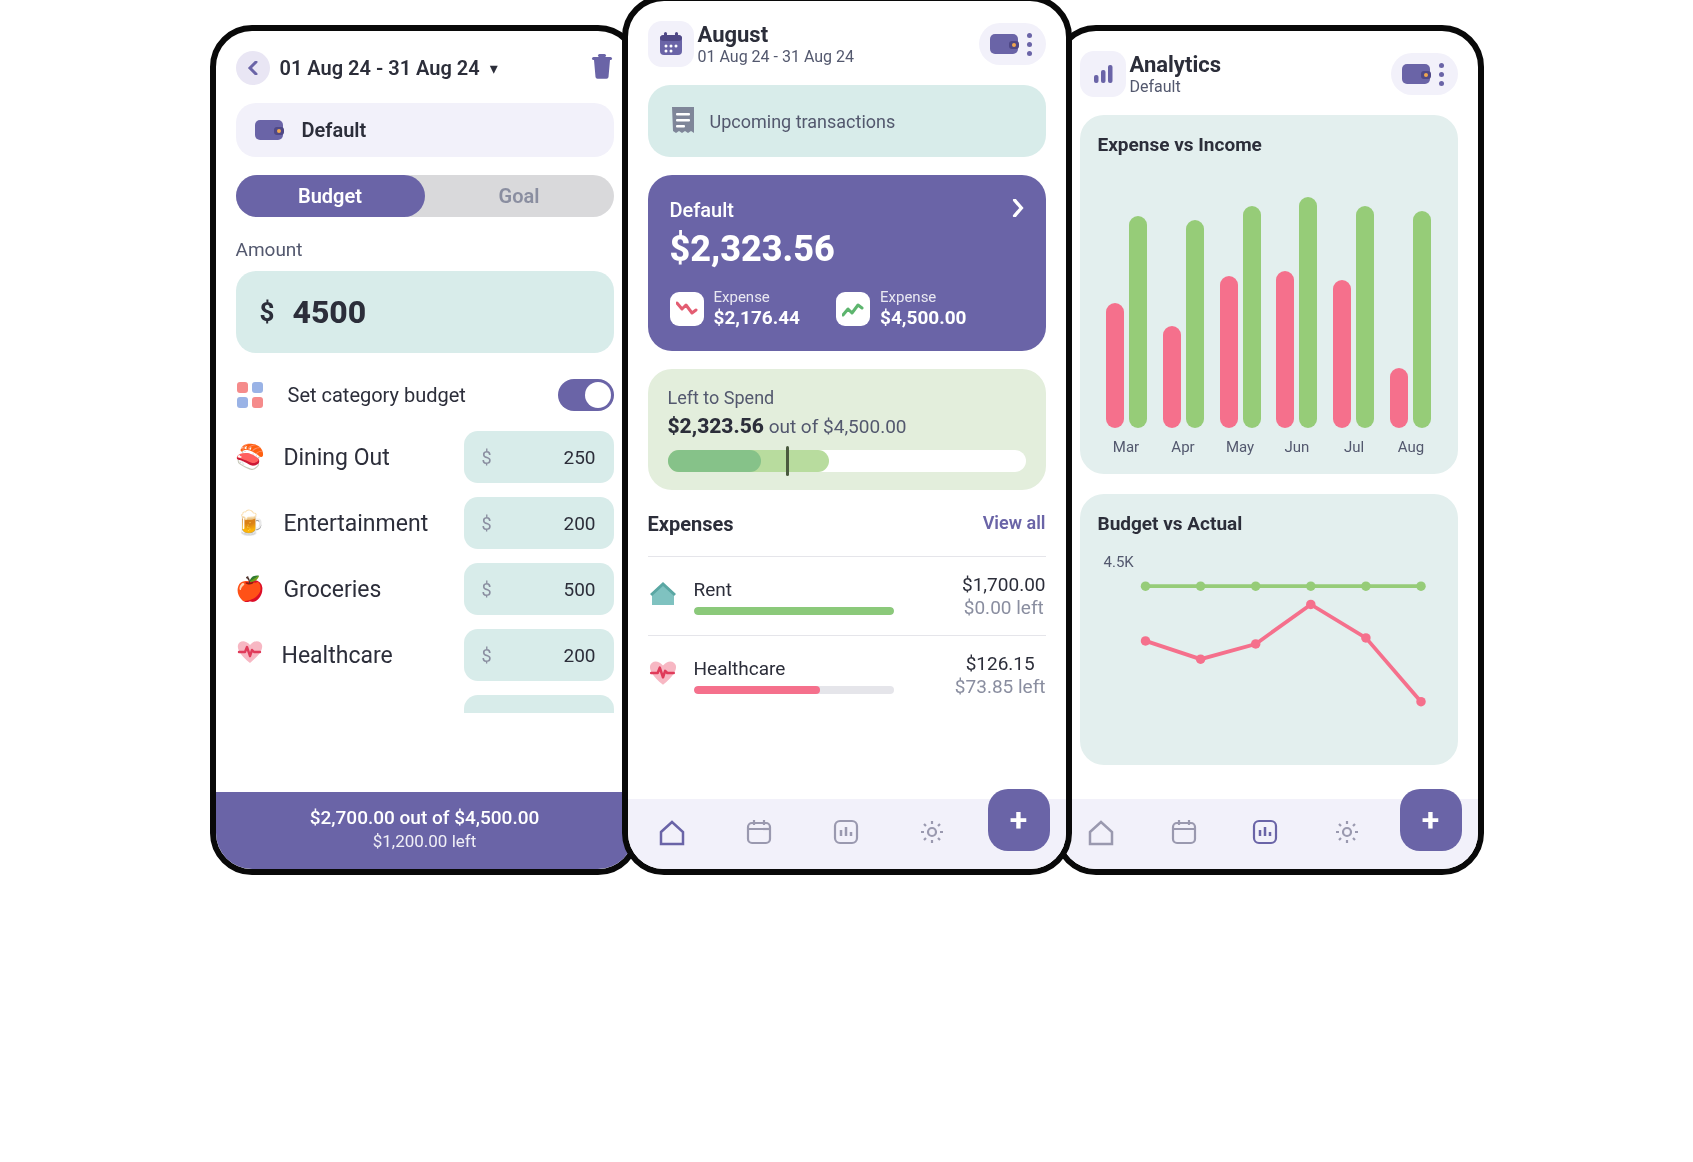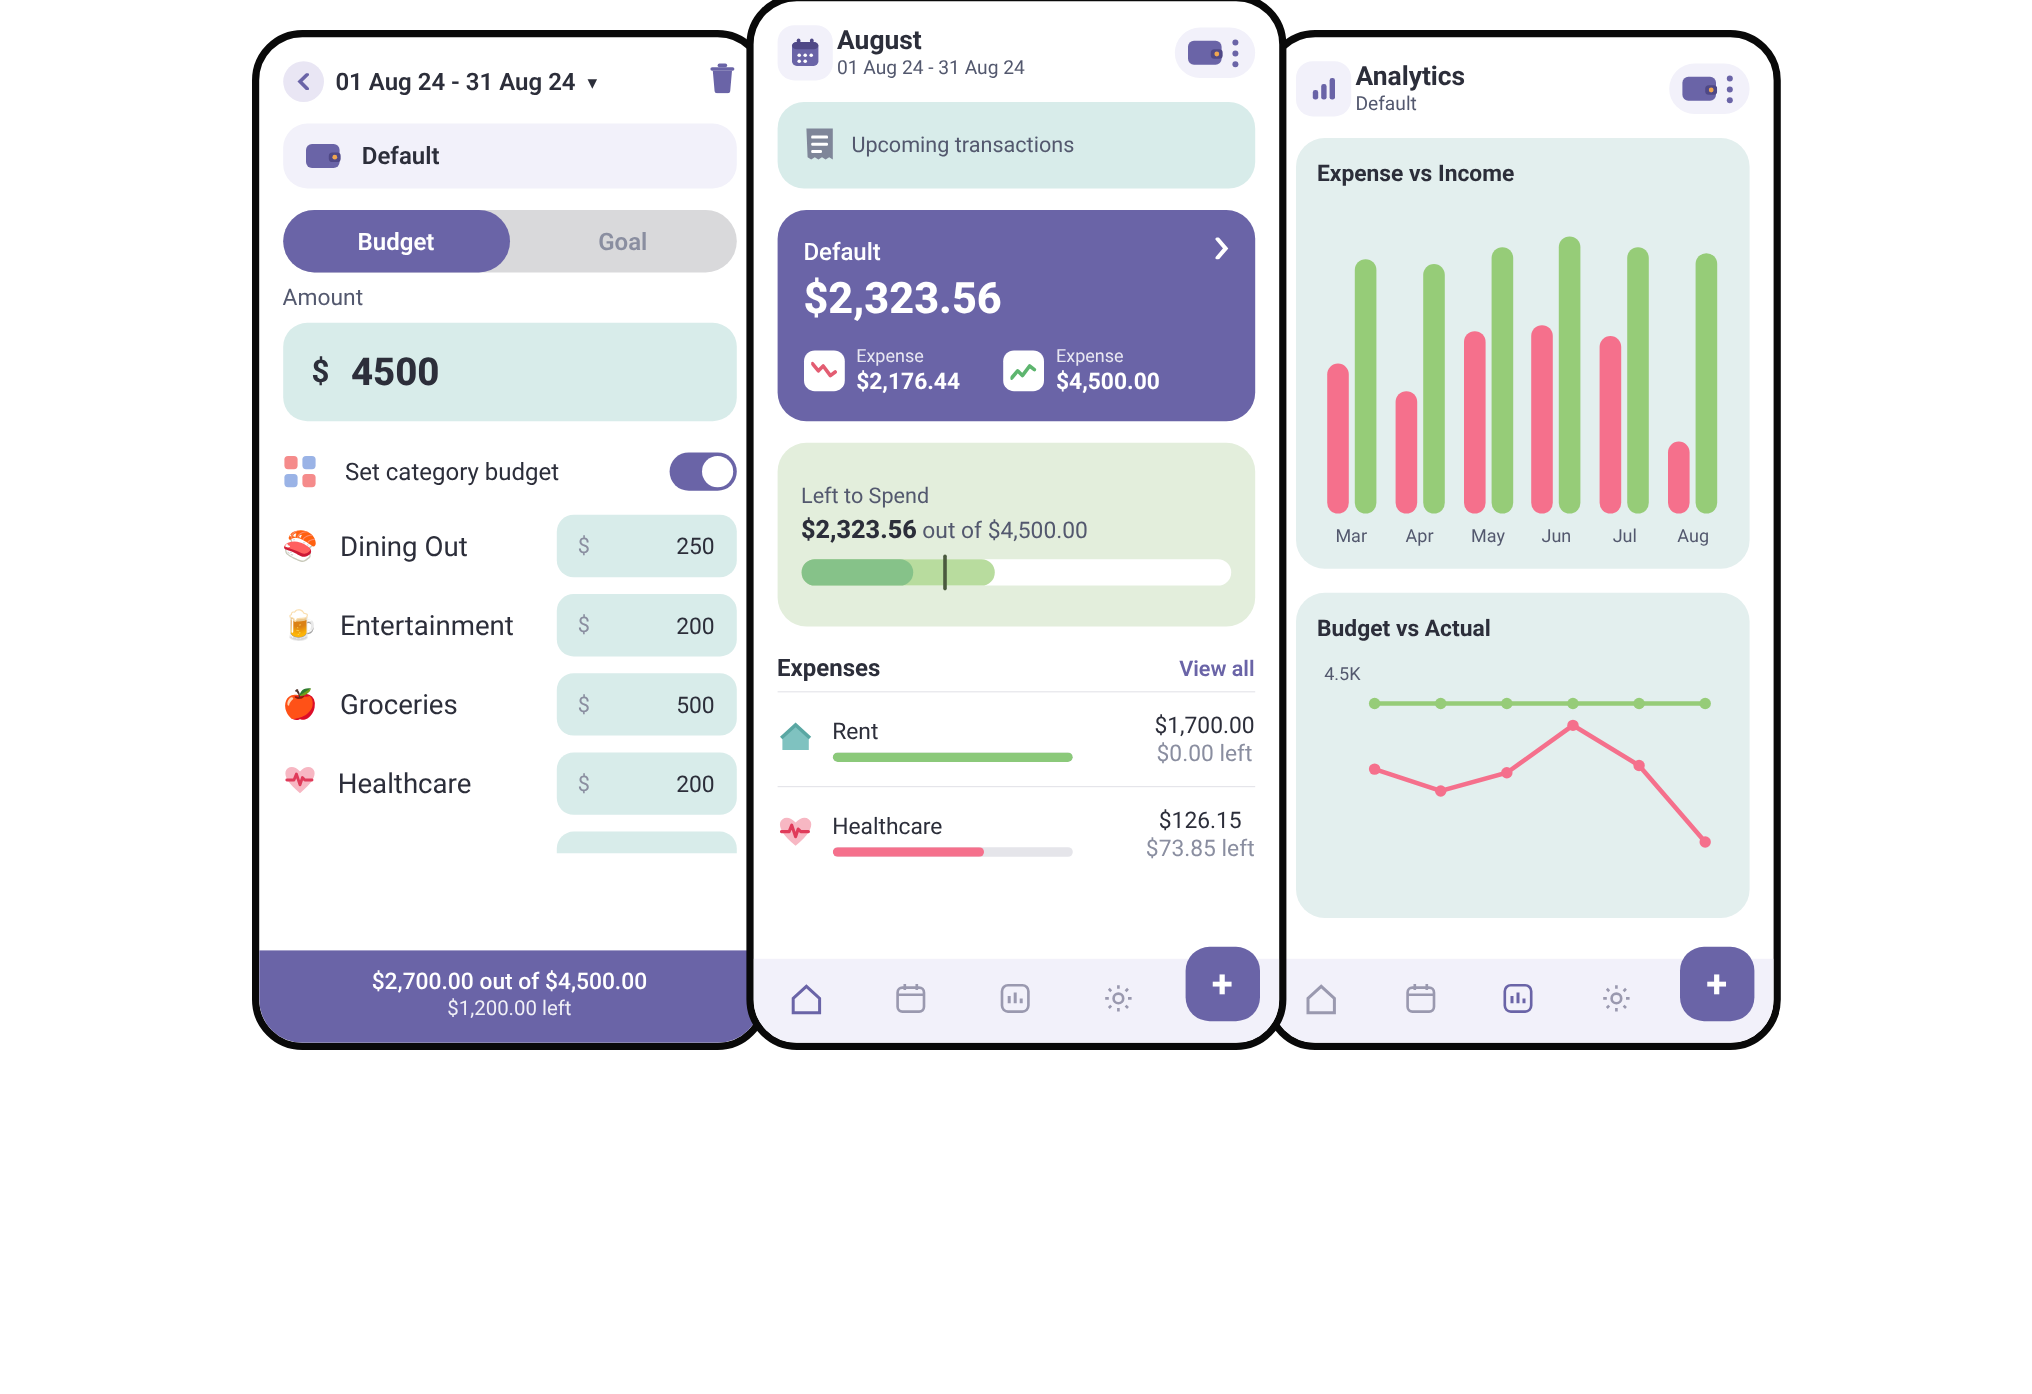--- a/index.html
+++ b/index.html
@@ -33,21 +33,21 @@
 
 .iconbox{display:inline-flex;align-items:center;justify-content:center}
 
 
 .hdr{display:flex;align-items:center;gap:10px;margin-bottom:18px}
 .circ-btn{width:34px;height:34px;border-radius:50%;background:var(--purple-light);display:flex;align-items:center;justify-content:center;color:var(--purple);font-size:15px}
 .date-range{font-size:20px;font-weight:600;color:var(--text)}
 .trash{margin-left:auto;color:var(--purple);font-size:22px}
 .walletchip{background:var(--lavender);border-radius:20px;padding:14px 18px;display:flex;align-items:center;gap:18px;margin-bottom:18px}
 .walletchip .lbl{font-size:20px;font-weight:600;color:var(--text)}
-.segment{background:var(--gray-pill);border-radius:28px;height:52px;display:flex;margin-bottom:9px}
+.segment{background:var(--gray-pill);border-radius:28px;height:42px;display:flex;margin-bottom:21px}
 .seg{flex:1;border-radius:28px;display:flex;align-items:center;justify-content:center;font-size:20px;font-weight:600}
 .seg.act{background:var(--purple);color:#fff}
 .seg.ina{color:var(--muted)}
 .amount-lbl{font-size:19px;color:var(--text-mid);margin-bottom:10px}
 .amount-box{background:var(--teal);border-radius:20px;padding:22px 24px;display:flex;align-items:center;gap:18px;margin-bottom:26px}
 .amount-box .dol{font-size:26px;font-weight:700;color:var(--text)}
 .amount-box .val{font-size:32px;font-weight:800;color:var(--text)}
 .catrow{display:flex;align-items:center;gap:24px;margin-bottom:20px}
 .cat-lbl{font-size:20px;color:var(--text)}
 .toggle{margin-left:auto;width:56px;height:32px;border-radius:16px;background:var(--purple);position:relative}
@@ -74,29 +74,29 @@
 .balcard{background:var(--purple);border-radius:var(--card-r);color:#fff;padding:22px;margin-bottom:18px}
 .balrow1{display:flex;align-items:center}
 .balrow1 .nm{font-size:20px;font-weight:500}
 .balrow1 .chev{margin-left:auto;font-size:22px;font-weight:800}
 .balbig{font-size:36px;font-weight:800;margin:6px 0 18px}
 .balrow2{display:flex;gap:36px}
 .stat{display:flex;gap:10px;align-items:center}
 .statico{width:34px;height:34px;border-radius:9px;background:#fff;display:flex;align-items:center;justify-content:center}
 .stat .l{font-size:15px;opacity:.85}
 .stat .v{font-size:19px;font-weight:700}
-.leftcard{background:var(--mint);border-radius:var(--card-r);padding:34px 20px;margin-bottom:22px}
+.leftcard{background:var(--mint);border-radius:var(--card-r);padding:18px 20px;margin-bottom:22px}
 .leftcard .t{font-size:18px;color:var(--text-mid);margin-bottom:6px}
 .leftcard .amt{font-size:19px;color:var(--text-mid)}
 .leftcard .amt b{font-size:21px;color:var(--text);font-weight:800}
 .pbar{height:22px;border-radius:12px;background:#fff;margin-top:12px;position:relative;overflow:visible}
 .pbar .f1{position:absolute;left:0;top:0;bottom:0;width:26%;background:var(--green);border-radius:12px}
 .pbar .f2b{position:absolute;left:0;top:0;bottom:0;width:45%;background:#B8DC9E;border-radius:12px}
 .pbar .tick{position:absolute;left:33%;top:-4px;bottom:-4px;width:3px;background:#4A5A3E;border-radius:2px}
-.exh{display:flex;align-items:flex-end;margin-bottom:8px}
+.exh{display:flex;align-items:flex-start;margin-bottom:20px}
 .exh .t{font-size:20px;font-weight:700;color:var(--text)}
 .exh .va{margin-left:auto;font-size:18px;color:var(--purple);font-weight:600}
 .expense{display:flex;align-items:center;gap:16px;padding:16px 0;border-top:1px solid #E5E5EA}
 .ex-name{font-size:19px;color:var(--text);margin-bottom:6px}
 .ex-bar{height:8px;border-radius:4px;background:#E5E5EA;width:200px;overflow:hidden}
 .ex-bar .f{height:100%;border-radius:4px}
 .ex-right{margin-left:auto;text-align:center}
 .ex-right .v{font-size:19px;color:var(--text)}
 .ex-right .l{font-size:19px;color:var(--muted)}
 .nav{position:absolute;bottom:0;left:0;right:0;height:70px;background:var(--lavender);display:flex;align-items:center;justify-content:space-around;padding-right:90px}

